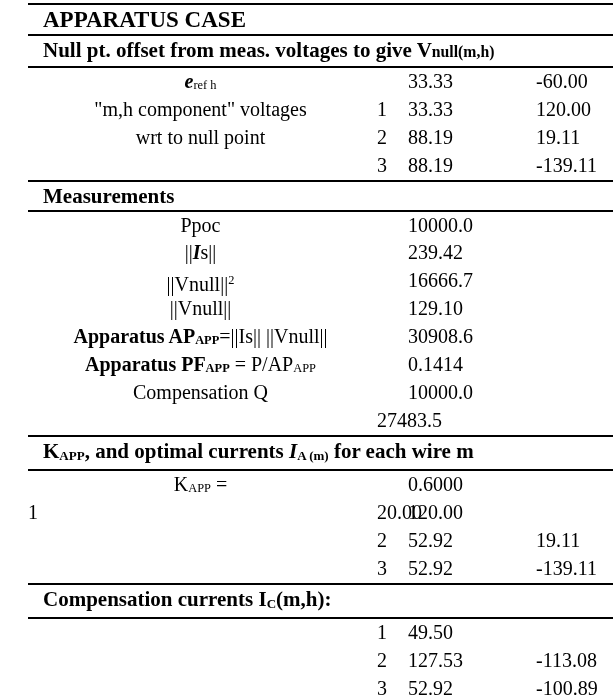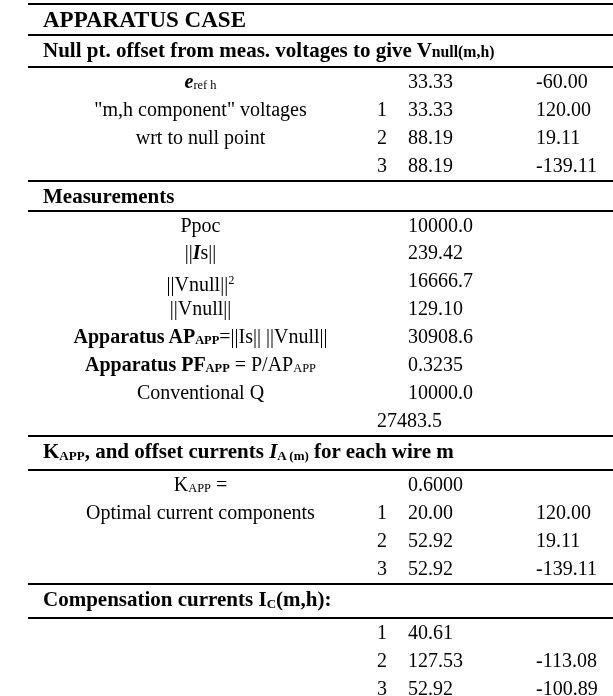--- a/index.html
+++ b/index.html
@@ -112,45 +112,44 @@
       </div>
       <div class="row">
         <div class="c-label"><span class="b">Apparatus AP</span><span class="b sub">APP</span><span>=||Is|| ||Vnull||</span></div>
         <div class="c-idx"></div>
         <div class="c-v1">30908.6</div>
         <div class="c-v2"></div>
       </div>
       <div class="row">
         <div class="c-label"><span class="b">Apparatus PF</span><span class="b sub">APP</span><span> = P/AP</span><span class="sub">APP</span></div>
         <div class="c-idx"></div>
-        <div class="c-v1">0.3235</div>
+        <div class="c-v1">0.1414</div>
         <div class="c-v2"></div>
       </div>
       <div class="row">
-        <div class="c-label"><span>Conventional Q</span></div>
+        <div class="c-label"><span>Compensation Q</span></div>
         <div class="c-idx"></div>
         <div class="c-v1">10000.0</div>
         <div class="c-v2"></div>
       </div>
       <div class="row">
         <div class="c-idx"></div>
         <div class="c-v1">27483.5</div>
         <div class="c-v2"></div>
       </div>
       <div class="rule"></div>
-      <div class="sec-header"><span class="b">K</span><span class="b sub">APP</span><span class="b">, and offset currents </span><span class="bi">I</span><span class="b sub">A (m)</span><span class="b"> for each wire m</span></div>
+      <div class="sec-header"><span class="b">K</span><span class="b sub">APP</span><span class="b">, and optimal currents </span><span class="bi">I</span><span class="b sub">A (m)</span><span class="b"> for each wire m</span></div>
       <div class="rule"></div>
       <div class="row">
         <div class="c-label"><span>K</span><span class="sub">APP</span><span> =</span></div>
         <div class="c-idx"></div>
         <div class="c-v1">0.6000</div>
         <div class="c-v2"></div>
       </div>
       <div class="row">
-        <div class="c-label"><span>Optimal current components</span></div>
         <div class="c-idx">1</div>
         <div class="c-v1">20.00</div>
         <div class="c-v2">120.00</div>
       </div>
       <div class="row">
         <div class="c-label"></div>
         <div class="c-idx">2</div>
         <div class="c-v1">52.92</div>
         <div class="c-v2">19.11</div>
       </div>
@@ -159,21 +158,21 @@
         <div class="c-idx">3</div>
         <div class="c-v1">52.92</div>
         <div class="c-v2">-139.11</div>
       </div>
       <div class="rule"></div>
       <div class="sec-header"><span class="b">Compensation currents I</span><span class="b sub">C</span><span class="b">(m,h):</span></div>
       <div class="rule"></div>
       <div class="row">
         <div class="c-label"></div>
         <div class="c-idx">1</div>
-        <div class="c-v2">40.61</div>
+        <div class="c-v2">49.50</div>
       </div>
       <div class="row">
         <div class="c-label"></div>
         <div class="c-idx">2</div>
         <div class="c-v1">127.53</div>
         <div class="c-v2">-113.08</div>
       </div>
       <div class="row">
         <div class="c-label"></div>
         <div class="c-idx">3</div>

